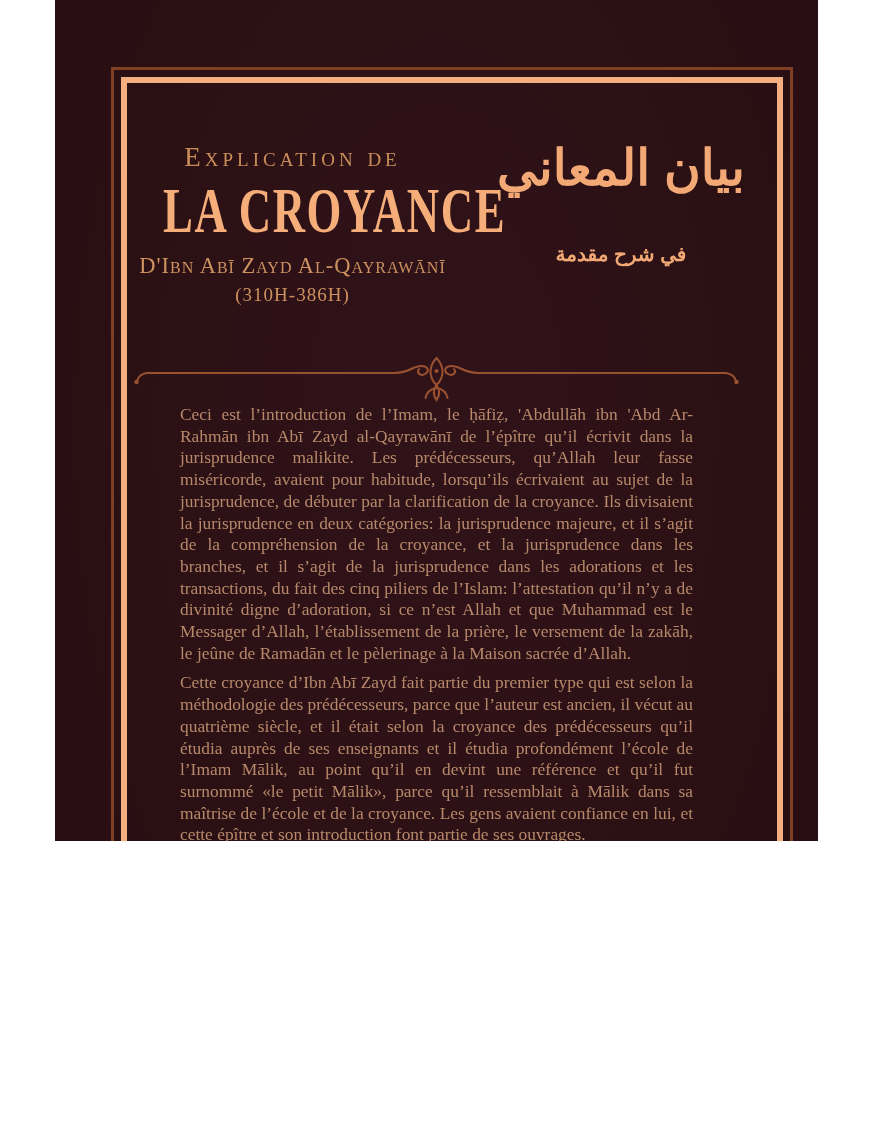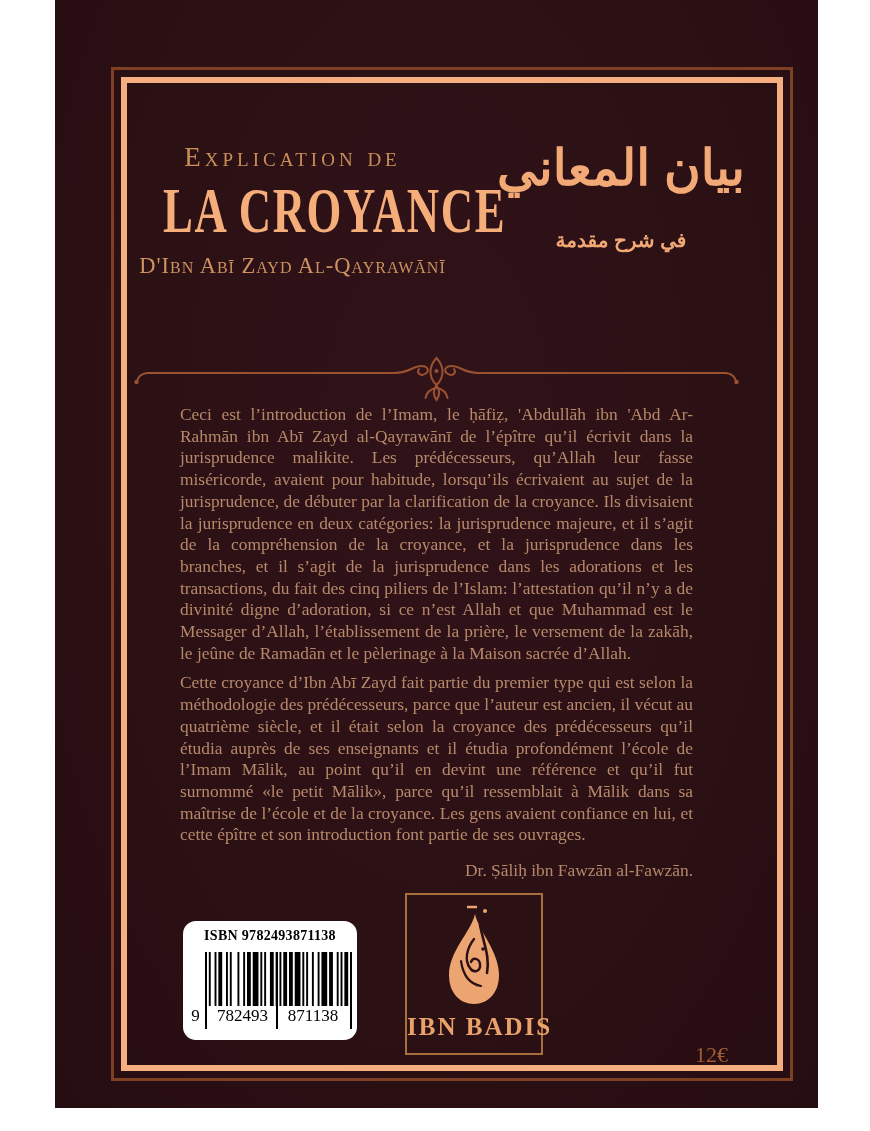--- a/index.html
+++ b/index.html
@@ -1,18 +1,18 @@
 <!DOCTYPE html>
 <html><head>
 <meta charset="utf-8">
 <style>
   * { margin:0; padding:0; box-sizing:border-box; }
   html,body { background:#ffffff; }
   .page {
-    position:relative; width:870px; height:1108px; background:#ffffff;
+    position:relative; width:870px; height:841px; background:#ffffff;
     font-family:"Liberation Serif", serif; overflow:hidden;padding-left:8px;
   }
   .cover {
     position:absolute; left:55px; top:0; width:763px; height:1131px;
     background: radial-gradient(ellipse at 50% 38%, #301319 0%, #2b1014 55%, #260d11 100%);
   }
   .frame-outer {
     position:absolute; left:56px; top:67px; right:25px; bottom:50px;
     border:3px solid #7f3f22; pointer-events:none;
   }
@@ -36,21 +36,21 @@
     font-variant:small-caps; font-size:22.5px; letter-spacing:1px;
     color:#cd9260; margin-top:14px; white-space:nowrap;
   }
   .t4 { font-size:19px; color:#cd9260; margin-top:5px; letter-spacing:1px; }
 
   .title-ar {
     position:absolute; left:432px; top:140px; width:268px; text-align:center;
     color:#f2a975; direction:rtl; font-family:Liberation Sans, sans-serif;
   }
   .ar-main { font-size:50px; font-weight:bold; line-height:1.15; }
-  .ar-sub1 { font-size:20px; font-weight:bold; margin-top:30px; }
+  .ar-sub1 { font-size:20px; font-weight:bold; margin-top:44px; }
   .ar-sub2 { font-size:20px; font-weight:bold; margin-top:9px; }
 
   
   .divider { position:absolute; left:78px; top:352px; width:607px; height:52px; }
 
   
   .body-text { position:absolute; left:125px; top:404px; width:513px; }
   .body-text p {
     font-size:17.4px; line-height:21.7px; color:#b7896a;
     text-align:justify; margin:0 0 8px 0;
@@ -100,20 +100,21 @@
 <div class="page">
   <div class="cover">
 
     <div class="frame-outer"></div>
     <div class="frame-inner"></div>
 
     <div class="title-fr">
       <div class="t1">Explication de</div>
       <div><span class="t2">LA CROYANCE</span></div>
       <div class="t3">D'Ibn Abī Zayd Al-Qayrawānī</div>
+      <div class="t4">(310H-386H)</div>
     </div>
 
     <div class="title-ar">
       <div class="ar-main">بيان المعاني</div>
       <div class="ar-sub1">في شرح مقدمة</div>
     </div>
 
     <div class="divider">
       <svg viewBox="0 0 607 52" width="607" height="52">
         <g stroke="#9a5130" stroke-width="2" fill="none" stroke-linecap="round">

